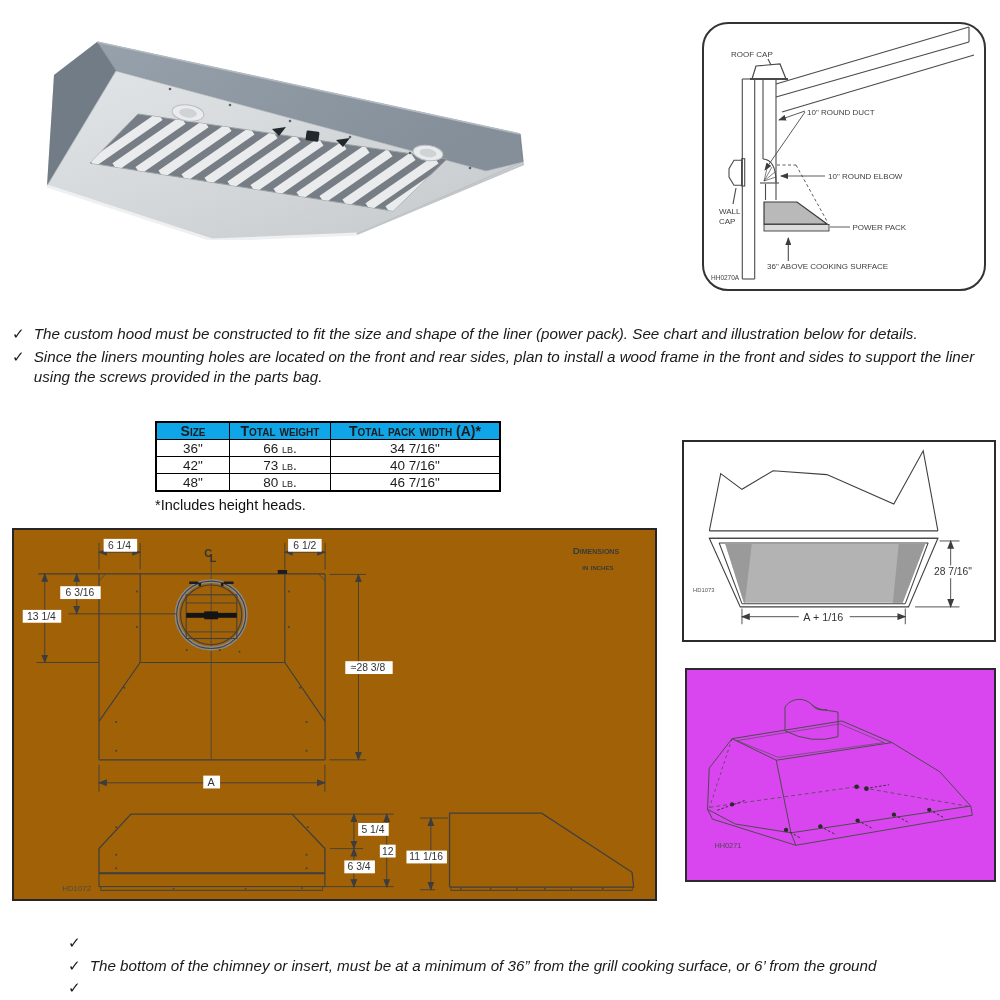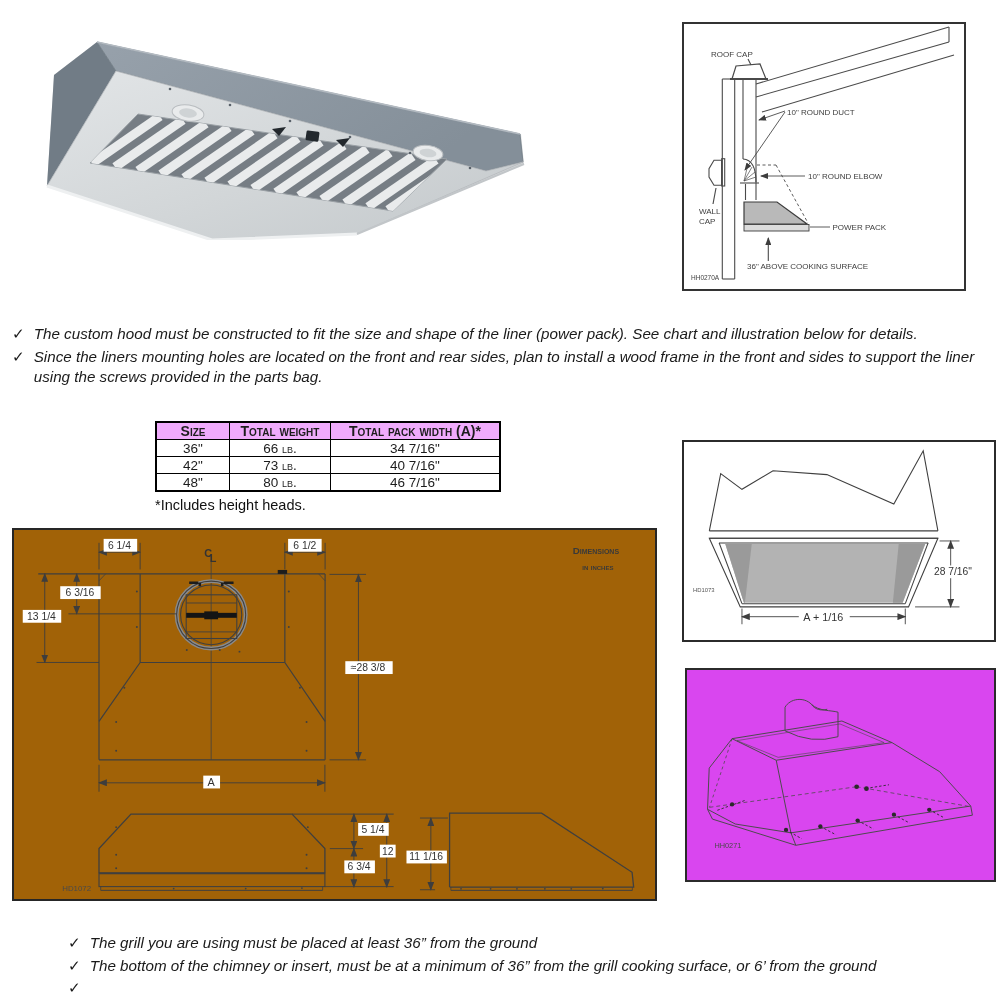--- a/index.html
+++ b/index.html
@@ -11,21 +11,21 @@
   .dtxt-bg{fill:#ffffff;}
   .idtxt{font-size:8px;fill:#4a4a4a;}
   .lbl8{font-size:8px;fill:#3d3d3d;}
   .sc{font-variant:small-caps;}
   
   .note{display:flex;gap:9px;margin:0 0 2px 0;font-size:15.2px;line-height:20.5px;font-style:italic;color:#1a1a1a;}
   .note .check{font-style:normal;flex:0 0 auto;}
   
   table.spec{border-collapse:collapse;border:2px solid #000;background:#fff;}
   table.spec th,table.spec td{border:1.5px solid #000;text-align:center;padding:0 5px;height:16px;font-size:13.5px;}
-  table.spec th{background:#f0abfc;font-weight:bold;font-variant:small-caps;font-size:14px;}
+  table.spec th{background:#0ea5e9;font-weight:bold;font-variant:small-caps;font-size:14px;}
   td.scc{font-variant:small-caps;}
   .footnote{font-size:14.5px;color:#111;}
 </style>
 </head>
 <body>
 
 <div class="abs" style="left:20px;top:10px;width:560px;height:230px;">
   <svg width="560" height="230" viewBox="0 0 560 230">
     <defs>
       <clipPath id="filtclip">
@@ -80,21 +80,21 @@
       <circle cx="150" cy="79" r="1.3"></circle>
         <circle cx="210" cy="95" r="1.3"></circle>
         <circle cx="270" cy="111" r="1.3"></circle>
       <circle cx="330" cy="127" r="1.3"></circle>
         <circle cx="390" cy="143" r="1.3"></circle>
         <circle cx="450" cy="158" r="1.3"></circle>
     </g>
   </svg>
 </div>
 
-<div class="abs frame" style="left:682px;top:22px;width:280px;height:265px;">
+<div class="abs frame" style="left:702px;top:22px;width:280px;height:265px;border-radius:26px;">
   <svg width="280" height="265" viewBox="0 0 280 265">
     <defs>
       <marker id="ah1" markerWidth="8" markerHeight="6" refX="7" refY="3" orient="auto-start-reverse" markerUnits="userSpaceOnUse">
         <path d="M0,0 L8,3 L0,6 Z" fill="#3d3d3d"></path>
       </marker>
     </defs>
     <g stroke="#4a4a4a" stroke-width="1.1" fill="none">
 
       <line x1="72" y1="60" x2="265" y2="3"></line>
       <line x1="72" y1="73" x2="265" y2="18"></line>
@@ -423,21 +423,20 @@
         <line x1="186" y1="120" x2="205" y2="117"></line>
       </g>
     </g>
     <text x="27" y="181" style="font-size:7.5px;fill:#4a4a4a">HH0271</text>
   </svg>
 </div>
 
 <div class="abs" style="left:68px;top:933px;width:910px;">
   <div class="note">
     <span class="check">✓</span>
-    <span>The grill you are using must be placed at least 36” from the ground</span>
   </div>
   <div class="note">
     <span class="check">✓</span>
     <span>The bottom of the chimney or insert, must be at a minimum of 36” from the grill cooking surface, or 6’ from the ground</span>
   </div>
   <div class="note">
     <span class="check">✓</span>
   </div>
 </div>
 

